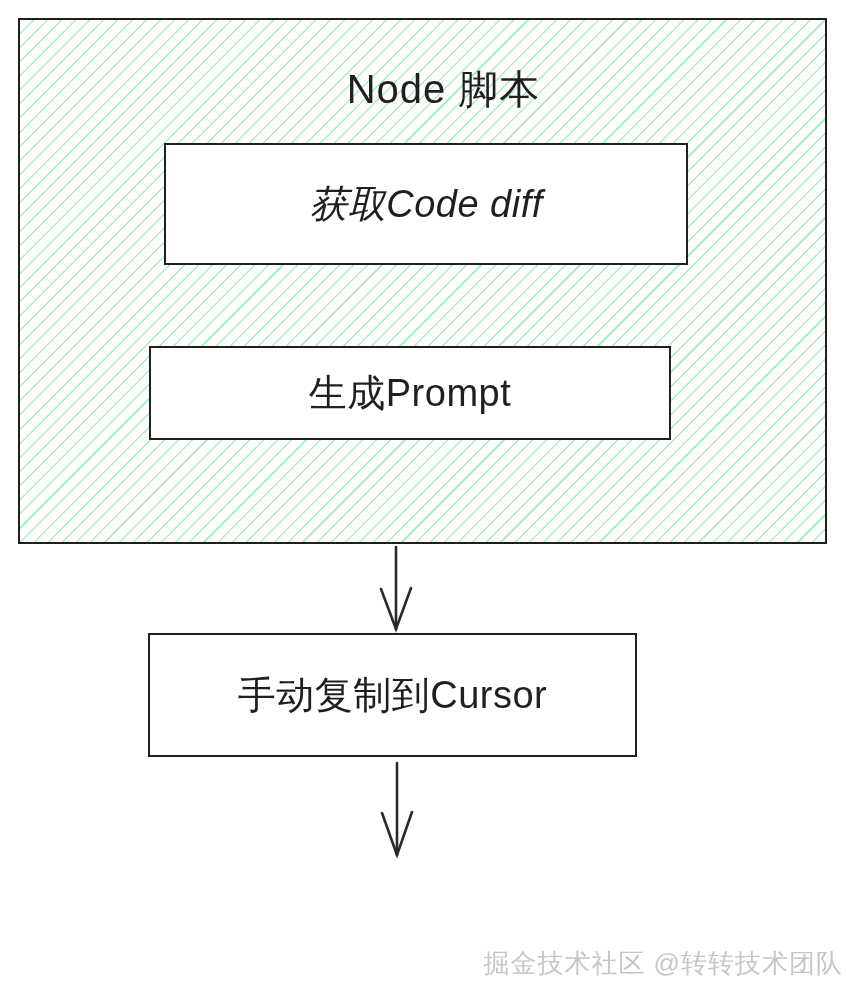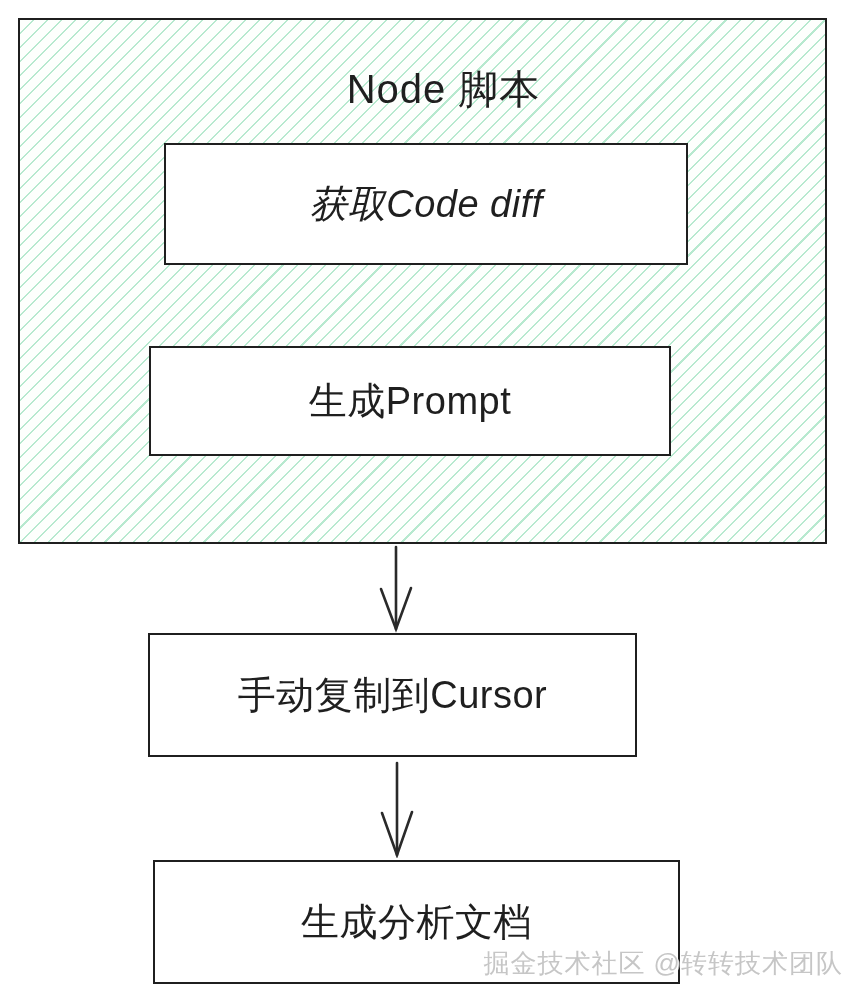--- a/index.html
+++ b/index.html
@@ -53,21 +53,21 @@
     background: var(--box-bg, #ffffff);
     display: flex;
     align-items: center;
     justify-content: center;
     font-size: 38px;
     font-weight: 500;
     letter-spacing: 0.5px;
     color: var(--text, #1f1f1f);
   }
   .node-1 { left: 164px; top: 143px; width: 524px; height: 122px; font-style: italic; }
-  .node-2 { left: 149px; top: 346px; width: 522px; height: 110px; align-items: center; }
+  .node-2 { left: 149px; top: 346px; width: 522px; height: 94px; align-items: center; }
   .node-3 { left: 148px; top: 633px; width: 489px; height: 124px; }
   .node-4 { left: 153px; top: 860px; width: 527px; height: 124px; }
   
   .arrow { position: absolute; }
   .arrow-1 { left: 370px; top: 544px; }
   .arrow-2 { left: 371px; top: 758px; }
   .arrow line, .arrow polyline {
     stroke: var(--arrow, #2a2a2a);
     stroke-width: 2.6;
     fill: none;
@@ -110,19 +110,16 @@
 
   <div class="node node-3">
     <span>手动复制到Cursor</span>
   </div>
 
   <svg class="arrow arrow-2" width="52" height="100">
     <line x1="26" y1="5" x2="26" y2="97"></line>
     <polyline points="11,55 26,97 41,54"></polyline>
   </svg>
 
-  <div class="node node-4">
-    <span>生成分析文档</span>
-  </div>
 
   <div class="watermark">掘金技术社区 @转转技术团队</div>
 
 </div>
 
 </body></html>

